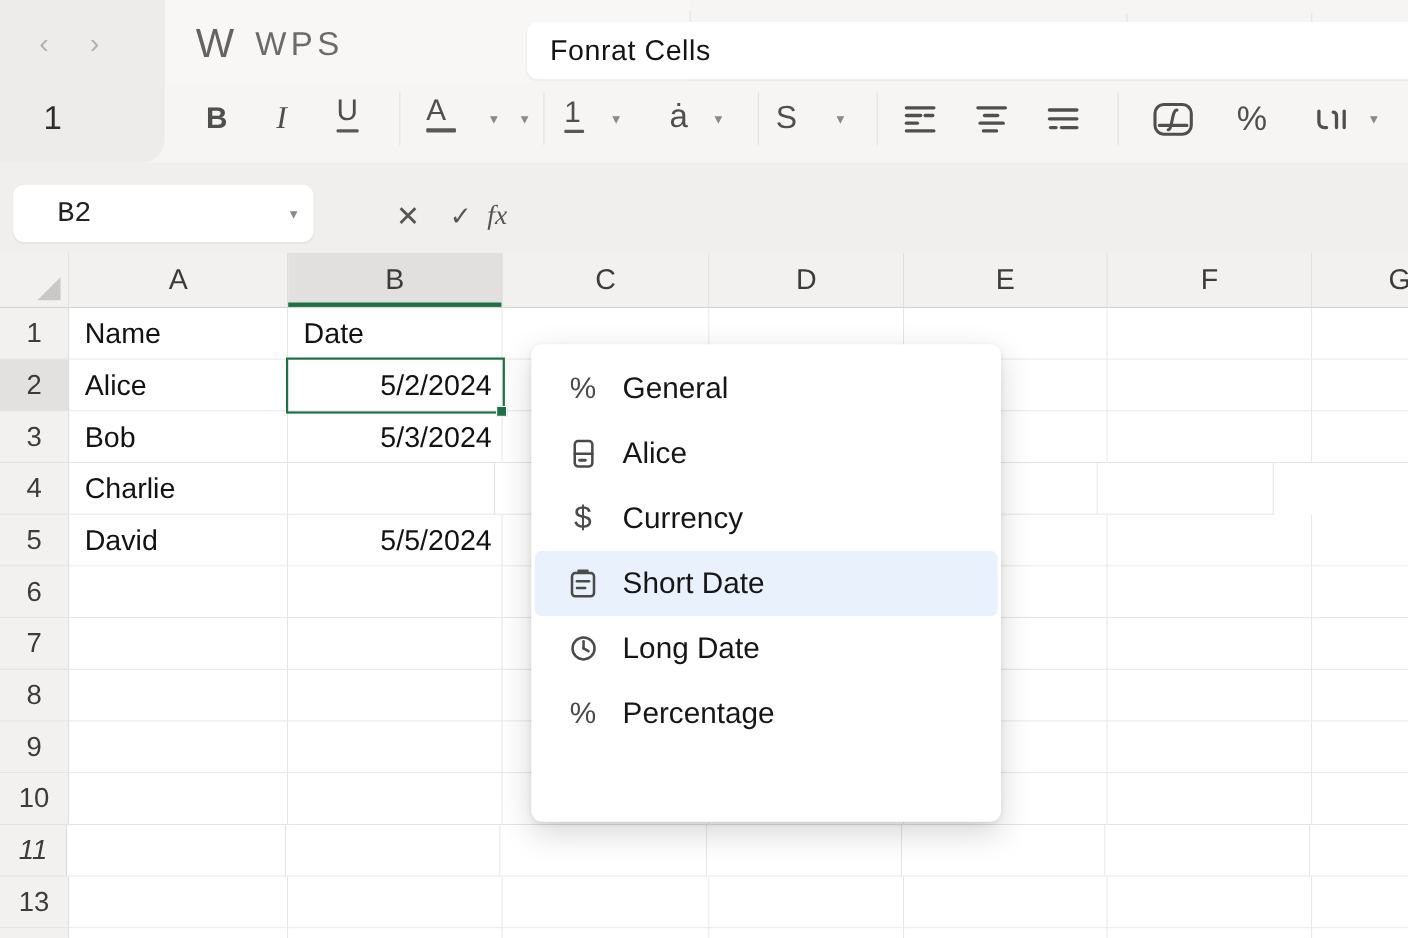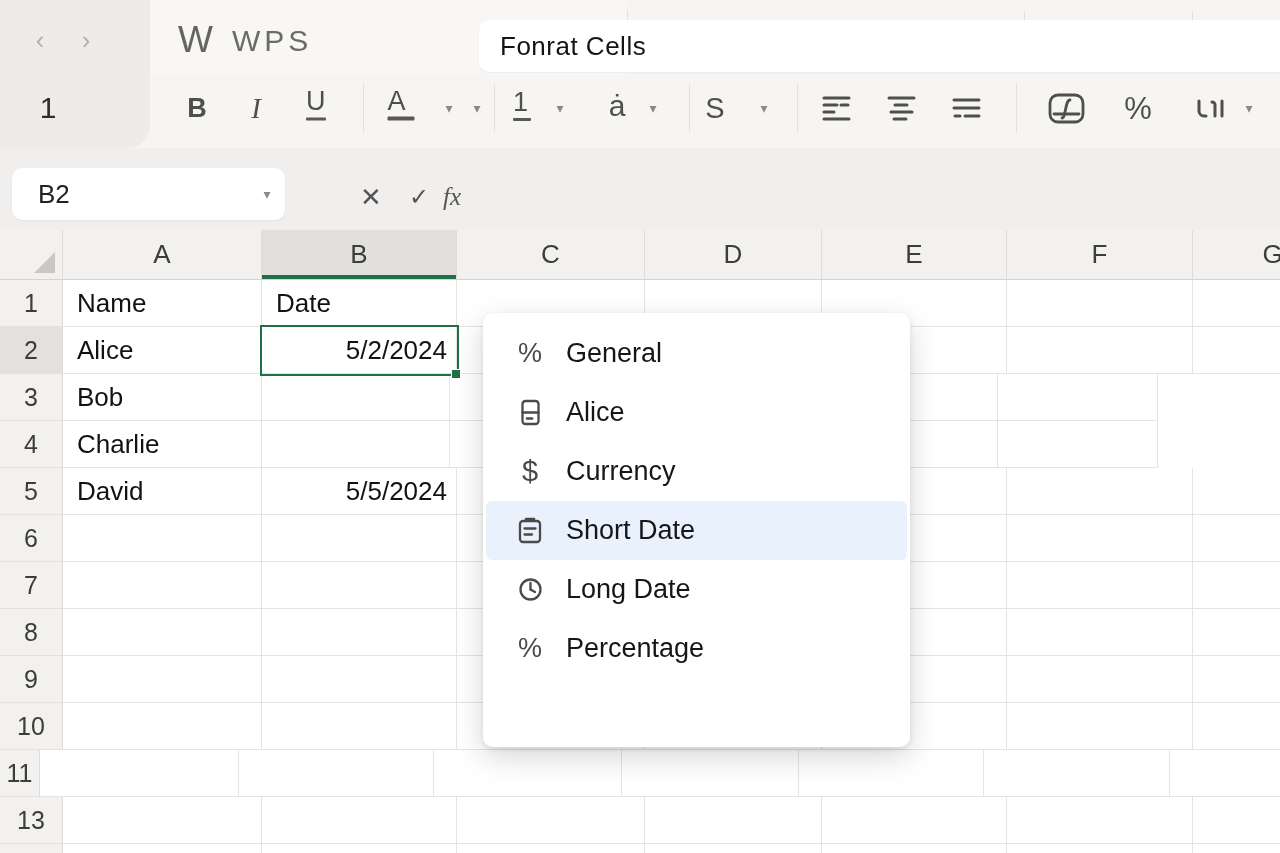--- a/index.html
+++ b/index.html
@@ -32,22 +32,22 @@
   .u-bar  { display:block; width:20px; height:3px; background:#585857; margin-top:3px; border-radius:1px;}
   .one-bar{ display:block; width:18px; height:3px; background:#585857; margin-top:2px; border-radius:1px;}
   svg.ico { display:block; }
   svg.ico * { stroke:#4f4f4e; fill:none; stroke-linecap:round; }
   svg.ico .fil { fill:#4f4f4e; stroke:none; }
 
   
   .formula-row { position:absolute; left:0; top:148px; width:1280px; height:82px; background:#f0efed; }
   .name-box { position:absolute; left:12px; top:20px; width:273px; height:52px; background:#fff;
               border-radius:10px; box-shadow:0 1px 2px rgba(0,0,0,.05); }
-  .name-box .ref { position:absolute; left:26px; top:50%; transform:translateY(-50%);
-                   font-size:26px; color:#222; }
+  .name-box .ref { position:absolute; left:40px; top:50%; transform:translateY(-50%);
+                   font-size:26px; color:#222;font-family:Liberation Mono, monospace; }
   .fb-ico { position:absolute; top:197px; transform:translate(-50%,-50%); color:#555;
             font-size:26px; }
   .fx { font-family:"Liberation Serif", serif; font-style:italic; font-size:25px; }
   .formula-input { position:absolute; left:479px; top:20px; width:801px; height:52px; background:#fff;
                    border-top-left-radius:10px; border-bottom-left-radius:10px;
                    box-shadow:0 1px 2px rgba(0,0,0,.05); }
   .formula-input .txt { position:absolute; left:21px; top:50%; transform:translateY(-50%);
                         font-size:26px; color:#141414; letter-spacing:.5px; }
 
   
@@ -230,20 +230,21 @@
         <div class="cell right" style="width: 195px;">5/2/2024</div>
         <div class="cell" style="width: 188px;"></div>
         <div class="cell" style="width: 177px;"></div>
         <div class="cell" style="width: 185px;"></div>
         <div class="cell" style="width: 186px;"></div>
         <div class="cell" style="width: 160px;"></div>
       </div>
       <div class="g-row">
         <div class="row-num" style="width: 63px;">3</div>
         <div class="cell" style="width: 199px;">Bob</div>
+        <div class="cell right" style="width: 195px;">5/3/2024</div>
         <div class="cell" style="width: 188px;"></div>
         <div class="cell" style="width: 177px;"></div>
         <div class="cell" style="width: 185px;"></div>
         <div class="cell" style="width: 186px;"></div>
         <div class="cell" style="width: 160px;"></div>
       </div>
       <div class="g-row">
         <div class="row-num" style="width: 63px;">4</div>
         <div class="cell" style="width: 199px;">Charlie</div>
         <div class="cell" style="width: 188px;"></div>
@@ -306,21 +307,21 @@
         <div class="row-num" style="width: 63px;">10</div>
         <div class="cell" style="width: 199px;"></div>
         <div class="cell" style="width: 195px;"></div>
         <div class="cell" style="width: 188px;"></div>
         <div class="cell" style="width: 177px;"></div>
         <div class="cell" style="width: 185px;"></div>
         <div class="cell" style="width: 186px;"></div>
         <div class="cell" style="width: 160px;"></div>
       </div>
       <div class="g-row">
-        <div class="row-num" style="width: 40px;">11</div>
+        <div class="row-num" style="width: 61px; font-style: italic;">11</div>
         <div class="cell" style="width: 199px;"></div>
         <div class="cell" style="width: 195px;"></div>
         <div class="cell" style="width: 188px;"></div>
         <div class="cell" style="width: 177px;"></div>
         <div class="cell" style="width: 185px;"></div>
         <div class="cell" style="width: 186px;"></div>
         <div class="cell" style="width: 160px;"></div>
       </div>
       <div class="g-row">
         <div class="row-num" style="width: 63px;">13</div>

